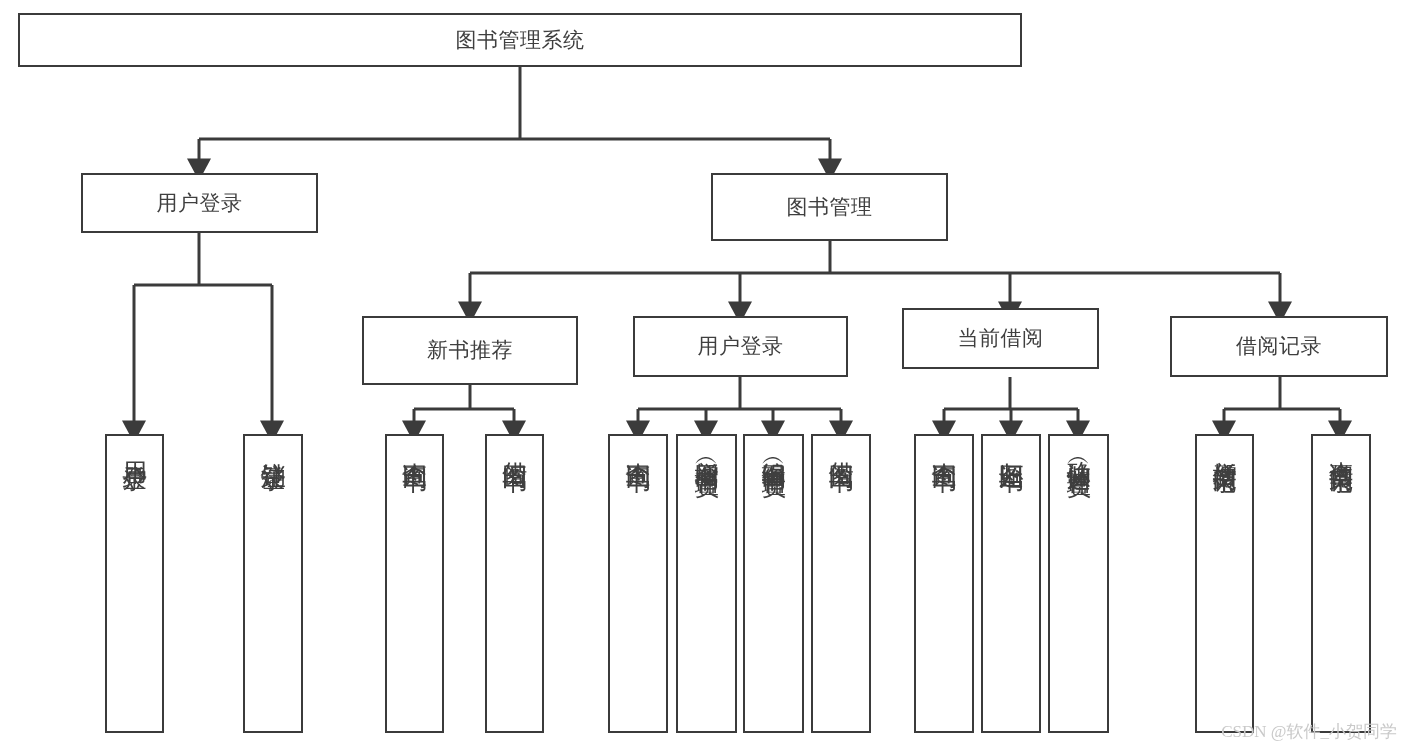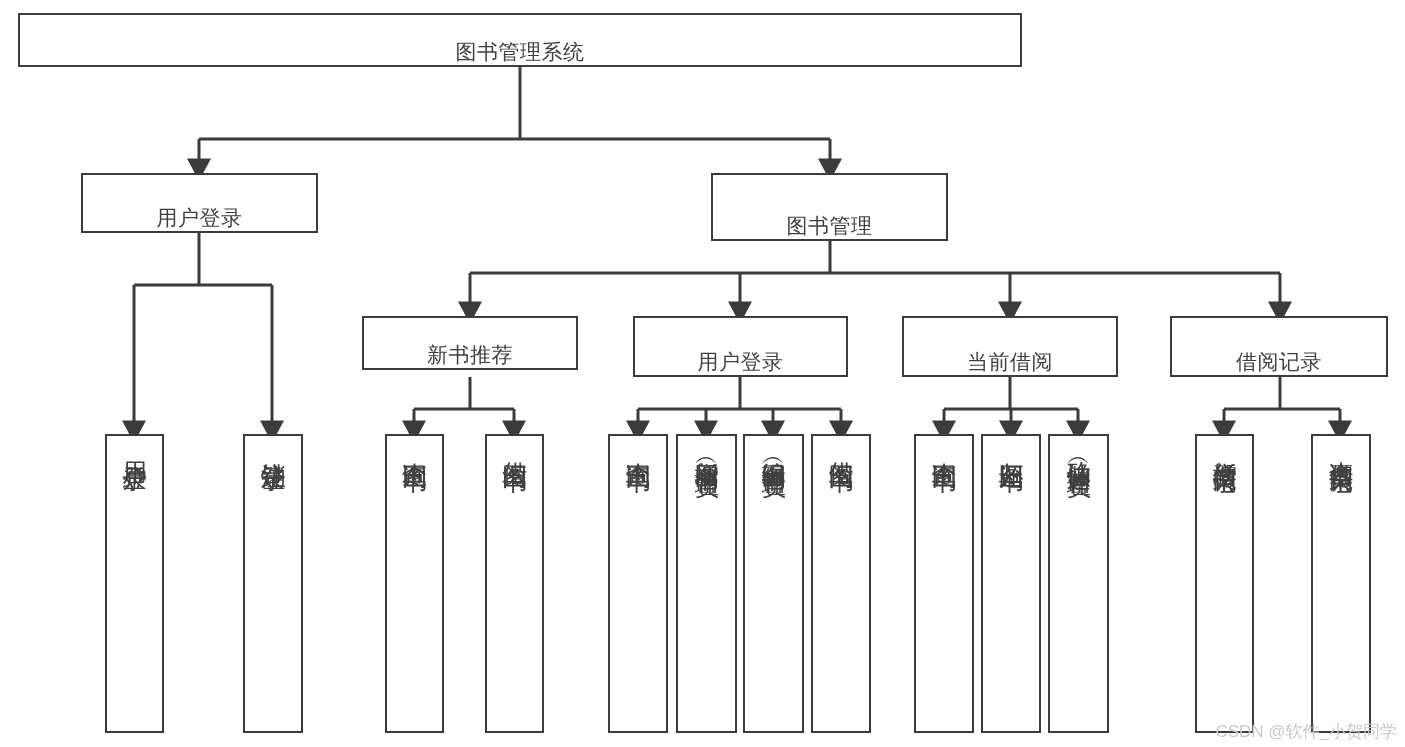--- a/index.html
+++ b/index.html
@@ -24,21 +24,21 @@
     width: 1405px;
     height: 747px;
     pointer-events: none;
   }
   .node {
     position: absolute;
     box-sizing: border-box;
     background: #ffffff;
     border: 2px solid #3b3b3b;
     display: flex;
-    align-items: flex-end;
+    align-items: center;
     justify-content: center;
     color: #3f3f3f;
   }
   .node .lbl {
     display: block;
     text-align: center;
     line-height: 1.18;
     letter-spacing: 0.5px;
   }
   .node.horiz .lbl {
@@ -64,21 +64,21 @@
   .node.vert.tall-text .lbl {
     font-size: 24px;
   }
   .watermark {
     position: absolute;
     right: 8px;
     bottom: 4px;
     font-size: 17px;
     color: #c9c9c9;
     white-space: nowrap;
-    font-family: Liberation Sans, sans-serif;
+    font-family: Liberation Serif, serif;
   }
 </style>
 </head>
 <body>
 
 <div id="canvas">
 
   <svg class="wires" viewBox="0 0 1405 747">
     <defs>
       <marker id="arrow" markerWidth="11" markerHeight="11" refX="2.2" refY="4" orient="auto" markerUnits="strokeWidth">
@@ -134,29 +134,29 @@
   </div>
 
   <div class="node horiz" style="left:81px; top:173px; width:237px; height:60px;">
     <span class="lbl">用户登录</span>
   </div>
 
   <div class="node horiz" style="left:711px; top:173px; width:237px; height:68px;">
     <span class="lbl">图书管理</span>
   </div>
 
-  <div class="node horiz" style="left:362px; top:316px; width:216px; height:54px;">
+  <div class="node horiz" style="left:362px; top:316px; width:216px; height:69px;">
     <span class="lbl">新书推荐</span>
   </div>
 
   <div class="node horiz" style="left:633px; top:316px; width:215px; height:61px;">
     <span class="lbl">用户登录</span>
   </div>
 
-  <div class="node horiz" style="left:902px; top:316px; width:216px; height:61px;">
+  <div class="node horiz" style="left:902px; top:308px; width:197px; height:61px;">
     <span class="lbl">当前借阅</span>
   </div>
 
   <div class="node horiz" style="left:1170px; top:316px; width:218px; height:61px;">
     <span class="lbl">借阅记录</span>
   </div>
 
   <div class="node vert" style="left:105px; top:434px; width:59px; height:299px;">
     <span class="lbl">用户登录</span>
   </div>

